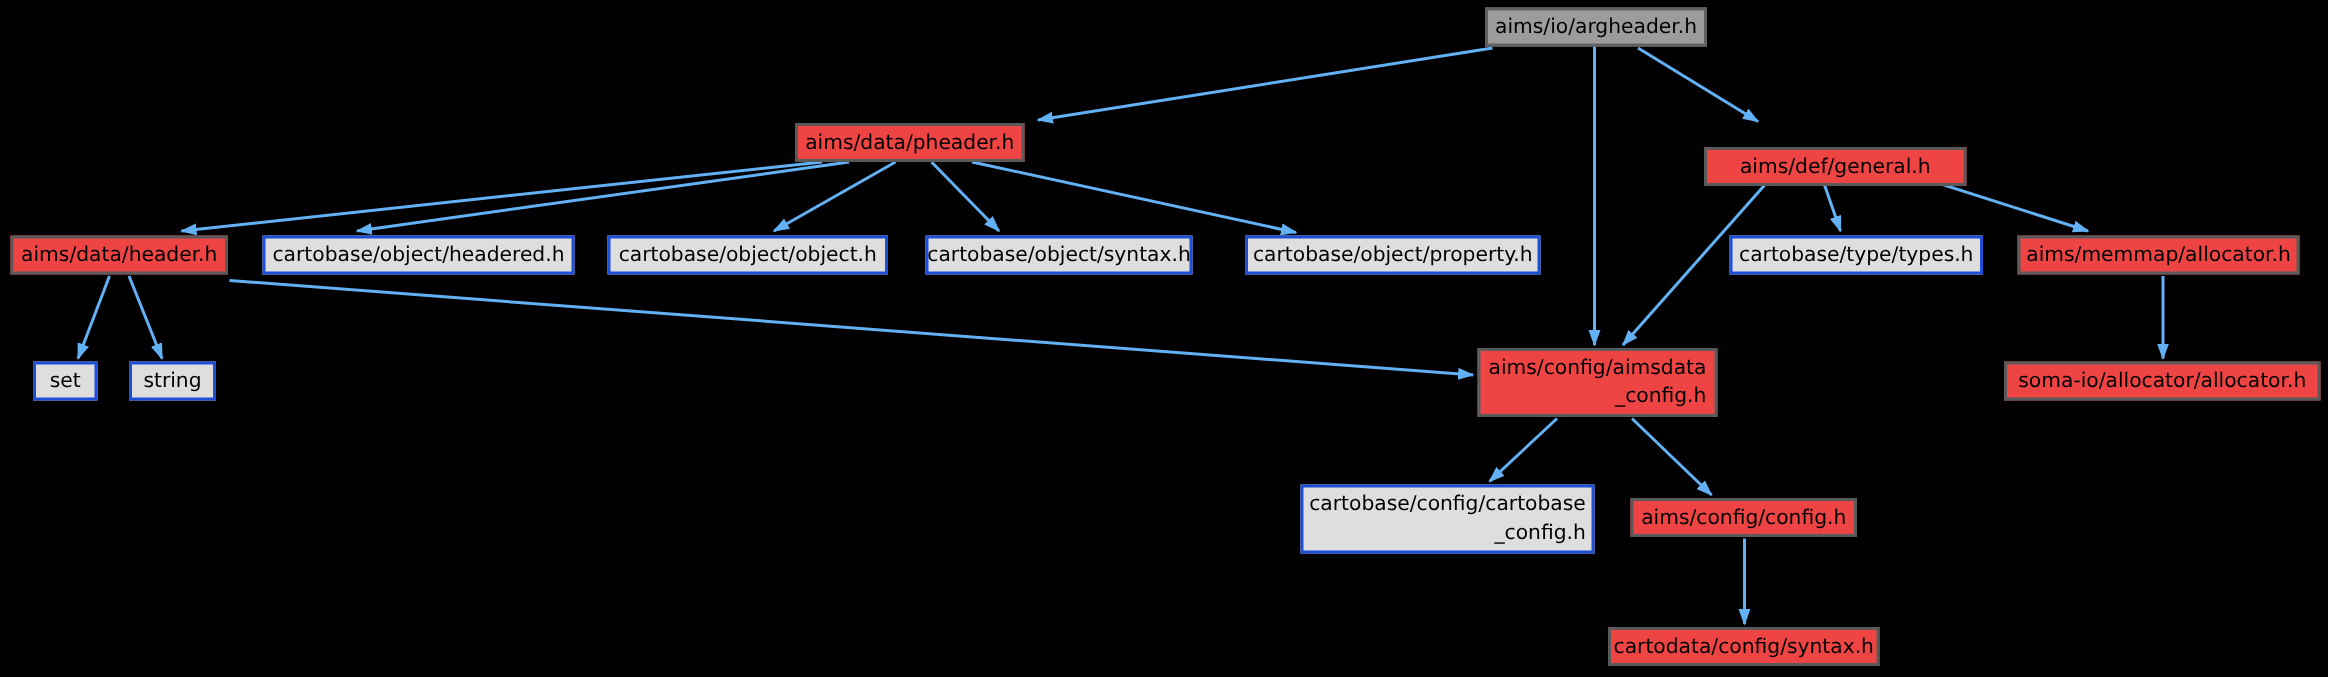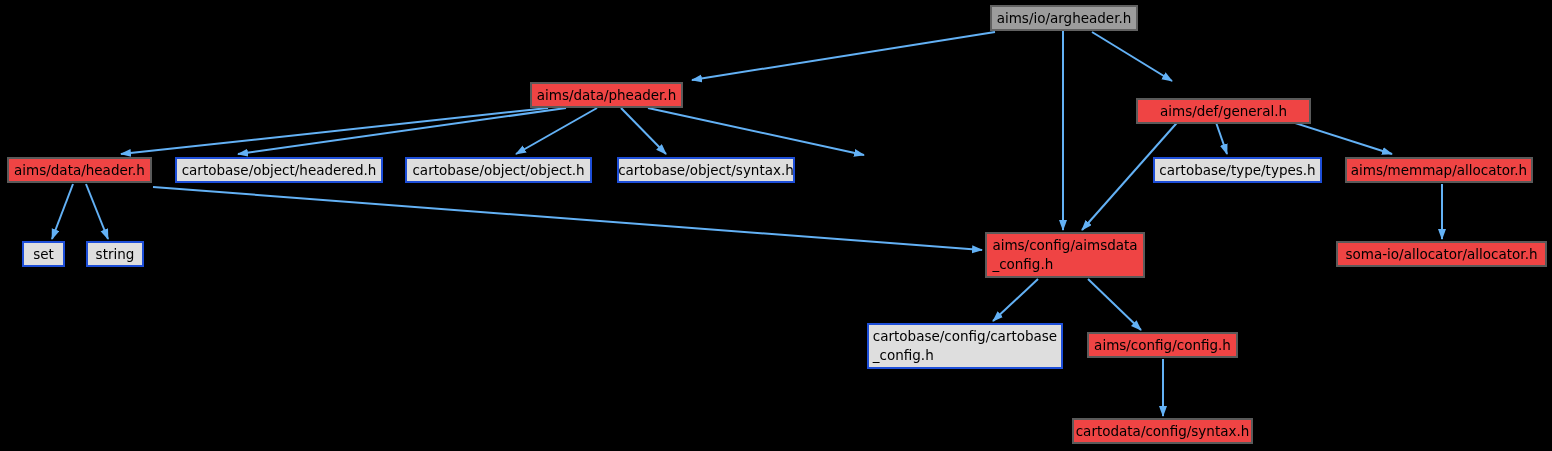--- a/index.html
+++ b/index.html
@@ -9,21 +9,21 @@
     background:#000;
     font-family:"DejaVu Sans","Liberation Sans",sans-serif;
     overflow:hidden;
   }
   #edge-layer{position:absolute;left:0;top:0;width:1552px;height:451px;}
   .node{
     position:absolute;
     display:flex;align-items:center;justify-content:center;
     box-sizing:border-box;
     font-size:13.5px;line-height:19px;
-    color:#000;text-align:left;
+    color:#000;text-align:right;
     white-space:pre-line;
     cursor:pointer;
   }
   .node.white{background:#ef4444;border:2px solid #5a5a5a;}
   .node.gray{background:#dedede;border:2px solid #1d4ed8;}
   .node.main{background:#9c9c9c;border:2px solid #616161;}
 </style>
 </head>
 <body>
 
@@ -54,20 +54,21 @@
       <line x1="1163" y1="359" x2="1163" y2="416" stroke="#63B1F5" stroke-width="2" marker-end="url(#arrowhead)"></line>
     </svg>
 
 <div class="node main" style="left: 990px; top: 5px; width: 148px; height: 26px;">aims/io/argheader.h</div>
     <div class="node white" style="left: 530px; top: 82px; width: 153px; height: 26px;">aims/data/pheader.h</div>
     <div class="node white" style="left: 1136px; top: 82px; width: 175px; height: 26px; margin-top: 16px;">aims/def/general.h</div>
     <div class="node white" style="left: 7px; top: 157px; width: 145px; height: 26px;">aims/data/header.h</div>
     <div class="node gray" style="left: 175px; top: 157px; width: 208px; height: 26px;">cartobase/object/headered.h</div>
     <div class="node gray" style="left: 405px; top: 157px; width: 187px; height: 26px;">cartobase/object/object.h</div>
     <div class="node gray" style="left: 617px; top: 157px; width: 178px; height: 26px;">cartobase/object/syntax.h</div>
+    <div class="node gray" style="left: 830px; top: 157px; width: 197px; height: 26px;">cartobase/object/property.h</div>
     <div class="node gray" style="left: 1153px; top: 157px; width: 169px; height: 26px;">cartobase/type/types.h</div>
     <div class="node white" style="left: 1345px; top: 157px; width: 188px; height: 26px;">aims/memmap/allocator.h</div>
     <div class="node gray" style="left: 22px; top: 241px; width: 43px; height: 26px;">set</div>
     <div class="node gray" style="left: 86px; top: 241px; width: 58px; height: 26px;">string</div>
     <div class="node white" style="left: 985px; top: 232px; width: 160px; height: 46px;">aims/config/aimsdata
 _config.h</div>
     <div class="node white" style="left: 1336px; top: 241px; width: 211px; height: 26px;">soma-io/allocator/allocator.h</div>
     <div class="node gray" style="left: 867px; top: 323px; width: 196px; height: 46px;">cartobase/config/cartobase
 _config.h</div>
     <div class="node white" style="left: 1087px; top: 332px; width: 151px; height: 26px;">aims/config/config.h</div>

